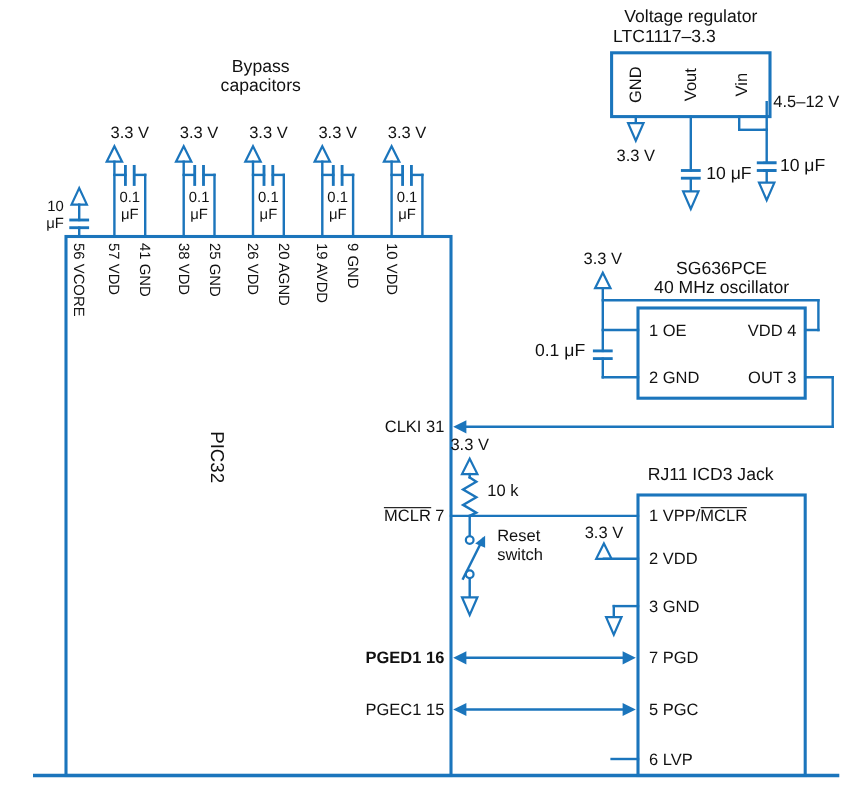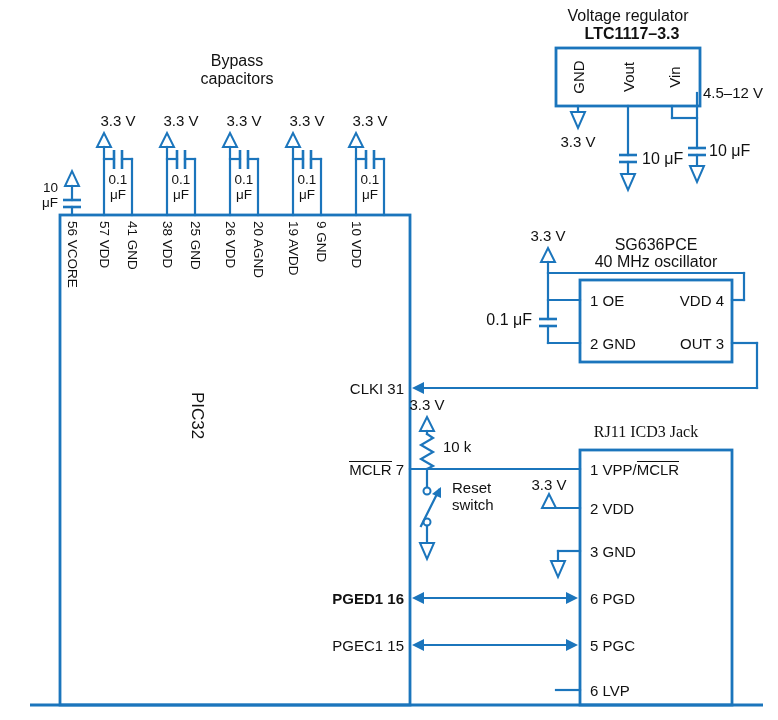--- a/index.html
+++ b/index.html
@@ -210,21 +210,21 @@
 <div class="t vert f13" style="left:348px;top:221px;">10 VDD</div>
 
 <div class="t vert" style="left:187px;top:392px;font-size:17px;">PIC32</div>
 
 <div class="t tr" style="left:318px;top:380px;width:86px;">CLKI 31</div>
 <div class="t tr" style="left:318px;top:461px;width:86px;"><span class="ol">MCLR</span><span class="gap">7</span></div>
 <div class="t tr" style="left:298px;top:590px;width:106px;font-weight:bold;">PGED1 16</div>
 <div class="t tr" style="left:298px;top:637px;width:106px;">PGEC1 15</div>
 
 <div class="t tc f16" style="left:528px;top:7px;width:200px;">Voltage regulator</div>
-<div class="t tc f16" style="left:532px;top:25px;width:200px;font-weight:bold;">LTC1117–3.3</div>
+<div class="t tc f16" style="left:504px;top:25px;width:200px;">LTC1117–3.3</div>
 <div class="t tc rot" style="left:548px;top:69px;width:60px;">GND</div>
 <div class="t tc rot" style="left:598px;top:69px;width:60px;">Vout</div>
 <div class="t tc rot" style="left:644px;top:69px;width:60px;">Vin</div>
 <div class="t tc" style="left:556px;top:133px;width:44px;">3.3 V</div>
 <div class="t f14" style="left:642px;top:150px;">10 μF</div>
 <div class="t" style="left:703px;top:84px;">4.5–12 V</div>
 <div class="t f14" style="left:709px;top:142px;">10 μF</div>
 
 <div class="t tc f16" style="left:556px;top:236px;width:200px;">SG636PCE</div>
 <div class="t tc f16" style="left:556px;top:253px;width:200px;">40 MHz oscillator</div>
@@ -233,22 +233,22 @@
 <div class="t" style="left:590px;top:292px;">1 OE</div>
 <div class="t tr" style="left:640px;top:292px;width:84px;">VDD 4</div>
 <div class="t" style="left:590px;top:335px;">2 GND</div>
 <div class="t tr" style="left:640px;top:335px;width:84px;">OUT 3</div>
 
 <div class="t tc" style="left:405px;top:396px;width:44px;">3.3 V</div>
 <div class="t" style="left:443px;top:438px;">10 k</div>
 <div class="t" style="left:452px;top:479px;">Reset</div>
 <div class="t" style="left:452px;top:496px;">switch</div>
 
-<div class="t tc f16" style="left:546px;top:423px;width:200px;font-family:Liberation Serif, serif;">RJ11 ICD3 Jack</div>
+<div class="t tc f16" style="left:546px;top:423px;width:200px;">RJ11 ICD3 Jack</div>
 <div class="t" style="left:590px;top:461px;"><span>1 VPP/</span><span class="ol">MCLR</span></div>
 <div class="t tc" style="left:527px;top:476px;width:44px;">3.3 V</div>
 <div class="t" style="left:590px;top:500px;">2 VDD</div>
 <div class="t" style="left:590px;top:543px;">3 GND</div>
-<div class="t" style="left:590px;top:590px;">6 PGD</div>
+<div class="t" style="left:590px;top:590px;">7 PGD</div>
 <div class="t" style="left:590px;top:637px;text-align:center;">5 PGC</div>
 <div class="t" style="left:590px;top:682px;">6 LVP</div>
 
 </div>
 
 </body></html>

